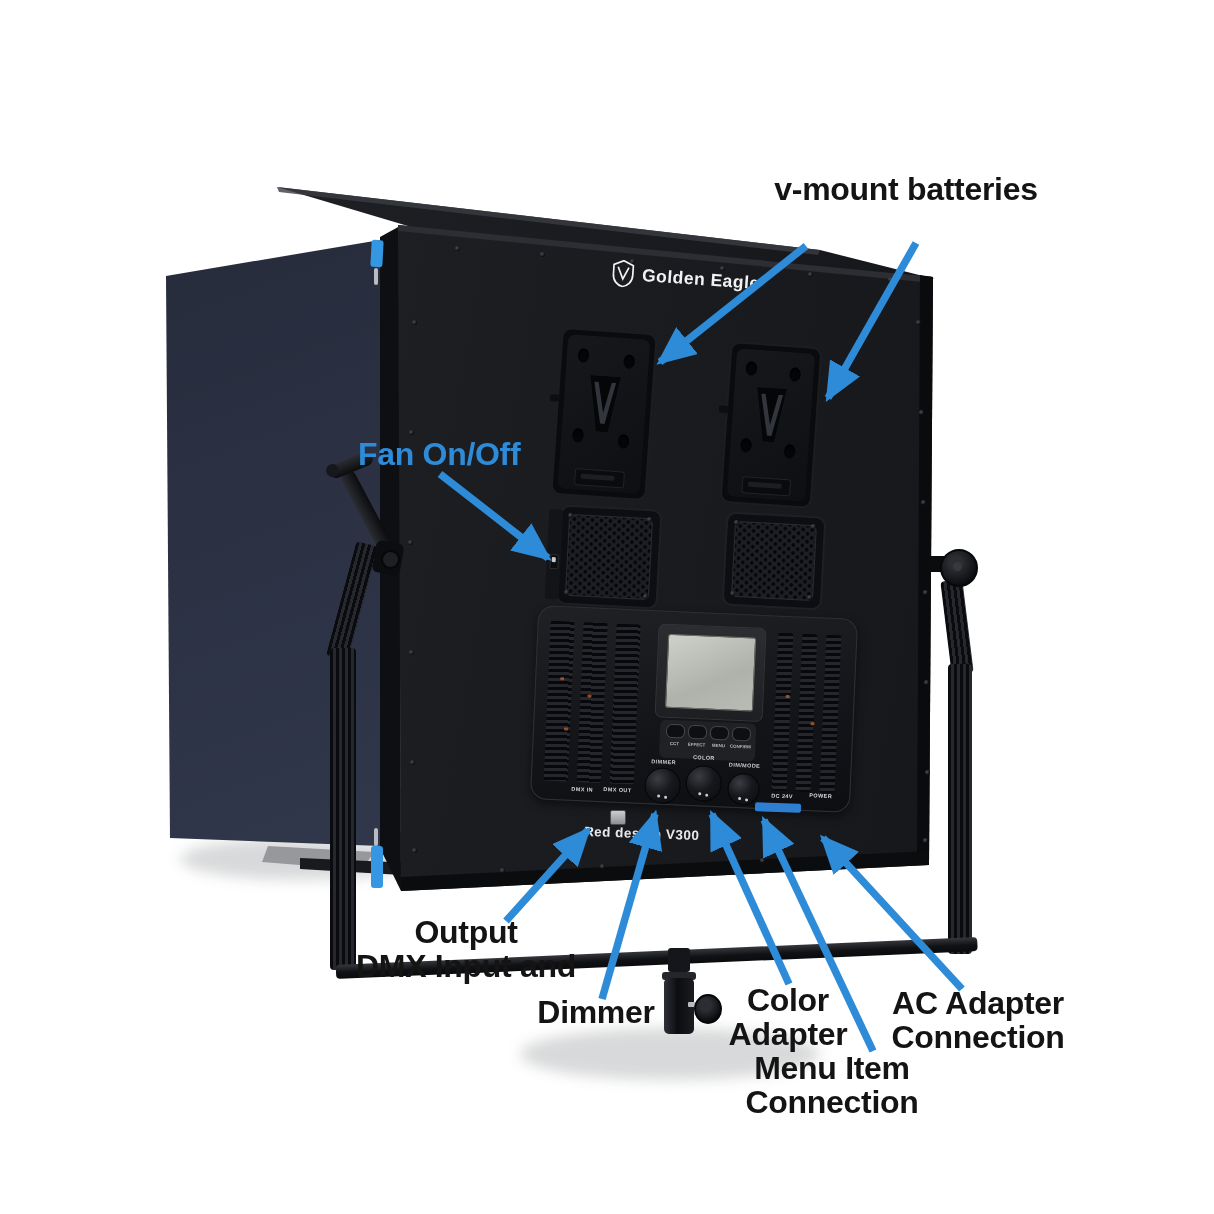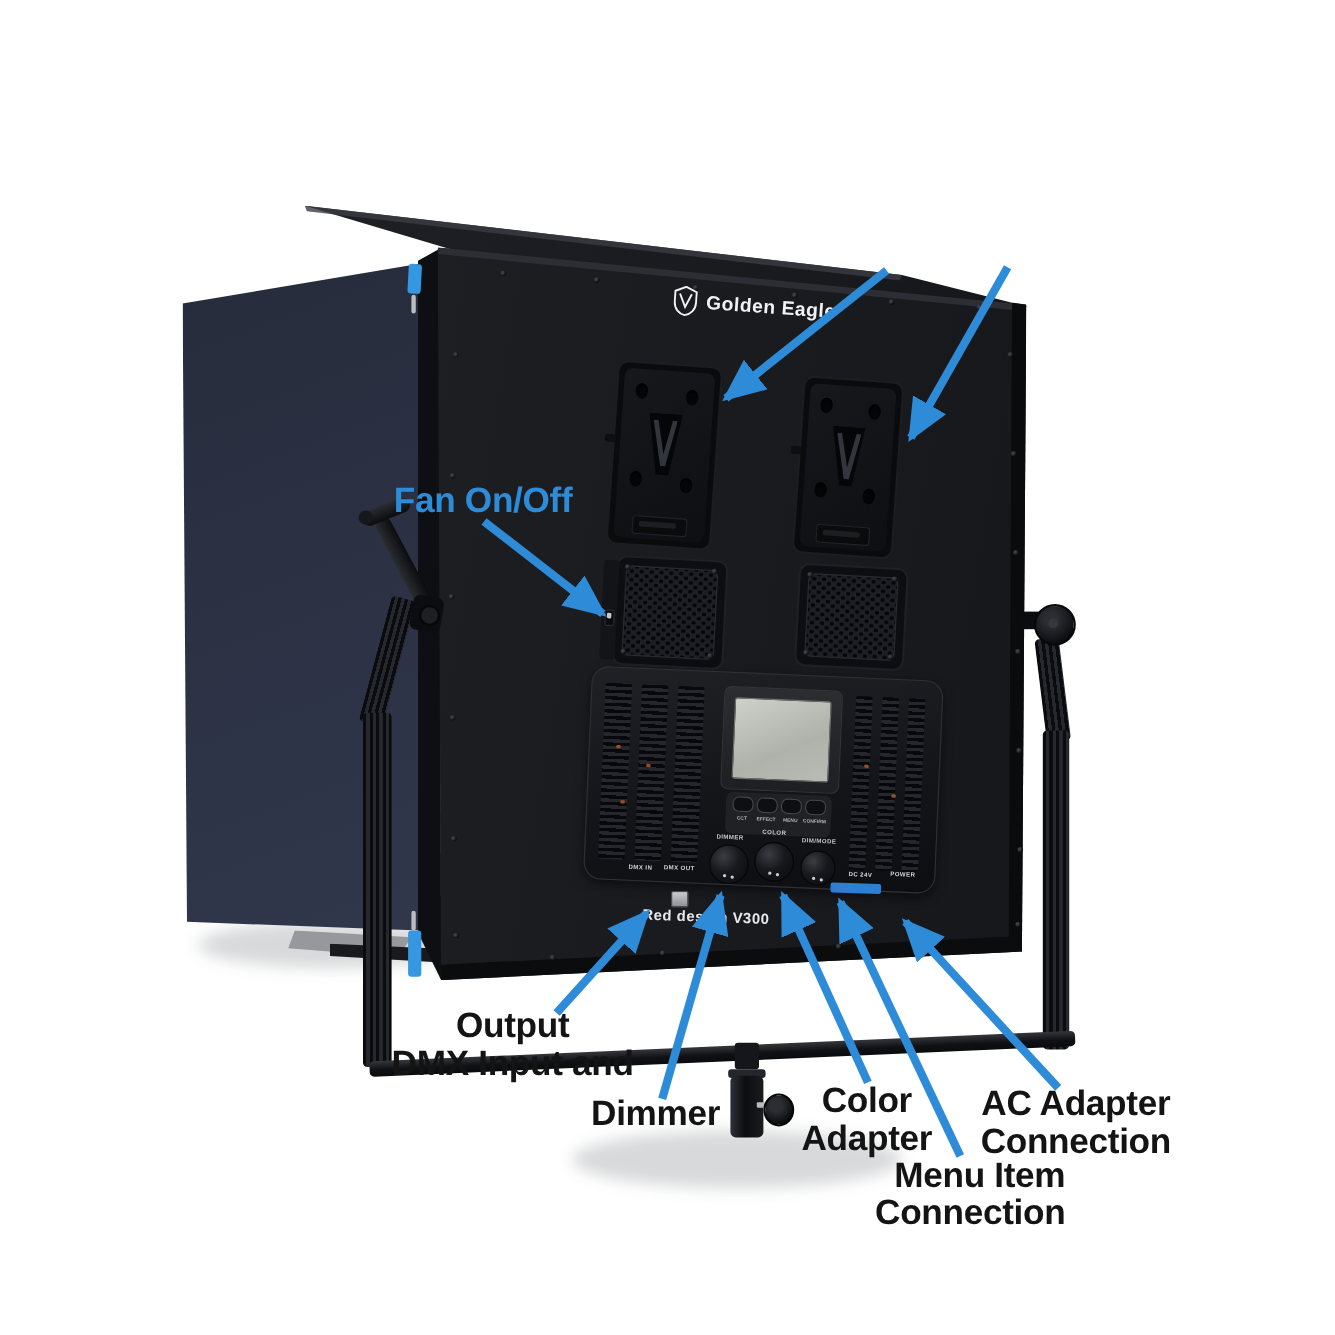--- a/index.html
+++ b/index.html
@@ -283,32 +283,33 @@
     <line x1="916" y1="243" x2="828" y2="398" stroke="#2e8bd8" stroke-width="7.5" marker-end="url(#ah)"></line>
     <line x1="440" y1="474" x2="548" y2="558" stroke="#2e8bd8" stroke-width="7.5" marker-end="url(#ah)"></line>
     <line x1="506" y1="921" x2="588" y2="830" stroke="#2e8bd8" stroke-width="7.5" marker-end="url(#ah)"></line>
     <line x1="602" y1="999" x2="655" y2="814" stroke="#2e8bd8" stroke-width="7.5" marker-end="url(#ah)"></line>
     <line x1="789" y1="984" x2="712" y2="814" stroke="#2e8bd8" stroke-width="7.5" marker-end="url(#ah)"></line>
     <line x1="873" y1="1051" x2="764" y2="820" stroke="#2e8bd8" stroke-width="7.5" marker-end="url(#ah)"></line>
     <line x1="962" y1="989" x2="823" y2="838" stroke="#2e8bd8" stroke-width="7.5" marker-end="url(#ah)"></line>
   </svg>
 
   <div class="ann ctr" style="left:906px;top:172px;">
+    <div>v-mount batteries</div>
   </div>
   <div class="ann blue" style="left:358px;top:437px;">Fan On/Off</div>
   <div class="ann ctr" style="left:466px;top:915px;">
     <div>Output</div>
     <div>DMX Input and</div>
   </div>
   <div class="ann ctr" style="left:596px;top:995px;">Dimmer</div>
   <div class="ann ctr" style="left:788px;top:983px;">
     <div>Color</div>
     <div>Adapter</div>
   </div>
-  <div class="ann ctr" style="left:882px;top:1051px;text-align:right;">
+  <div class="ann ctr" style="left:832px;top:1051px;">
     <div>Menu Item</div>
     <div>Connection</div>
   </div>
   <div class="ann ctr" style="left:978px;top:986px;">
     <div>AC Adapter</div>
     <div>Connection</div>
   </div>
 
 </div>
 

